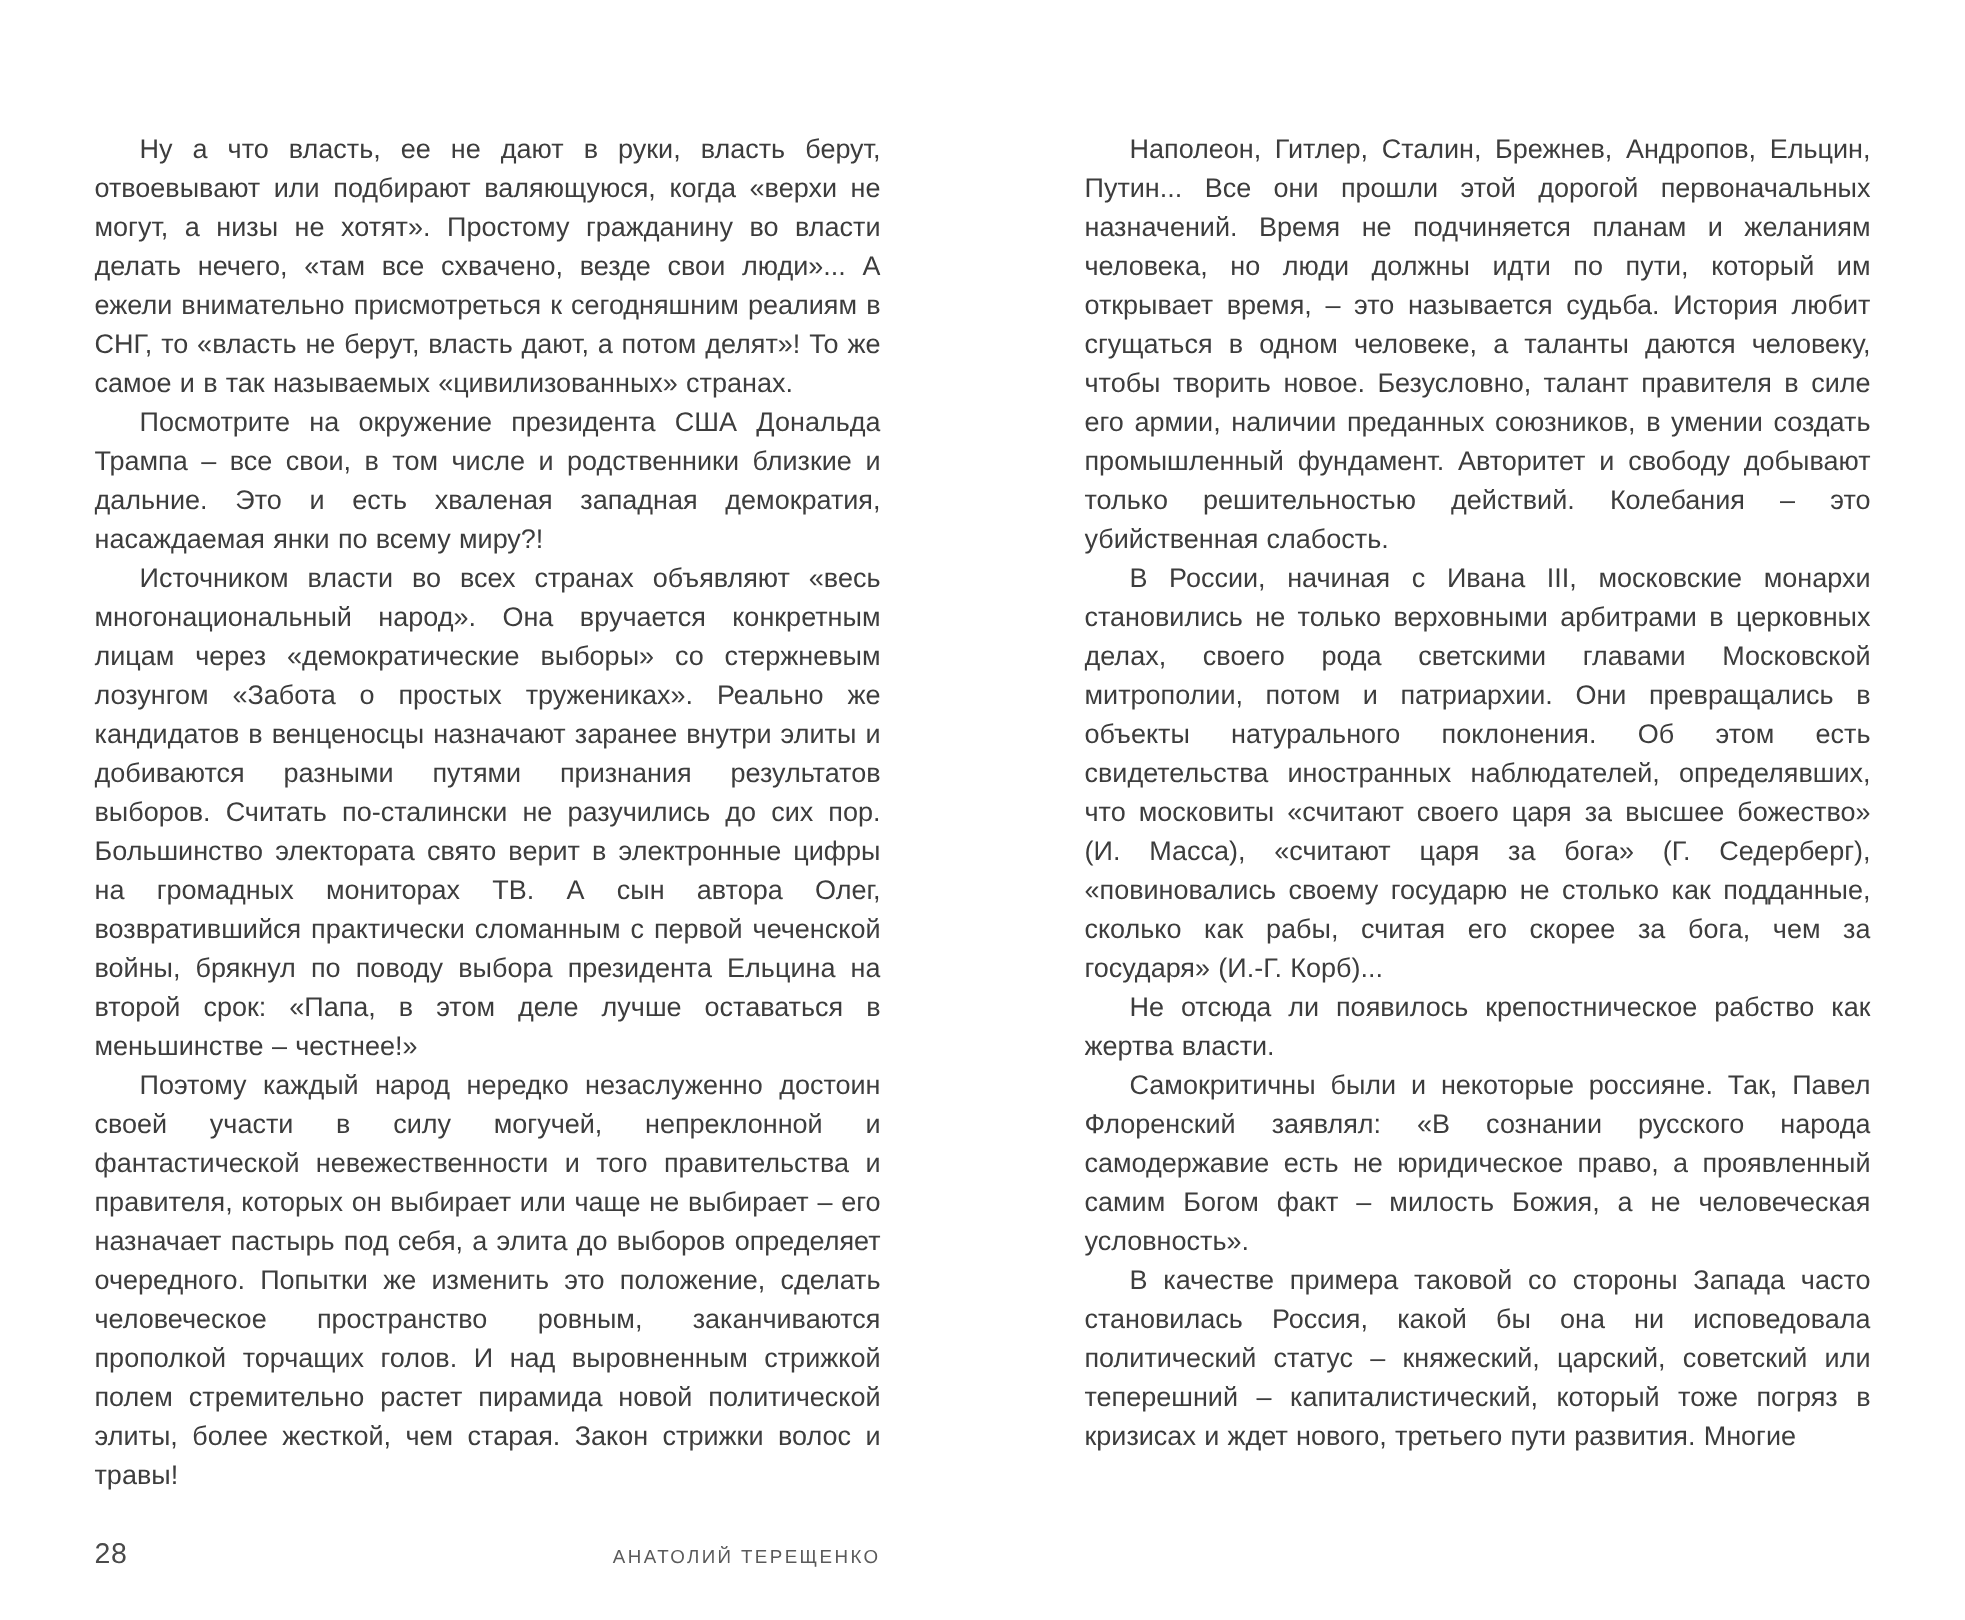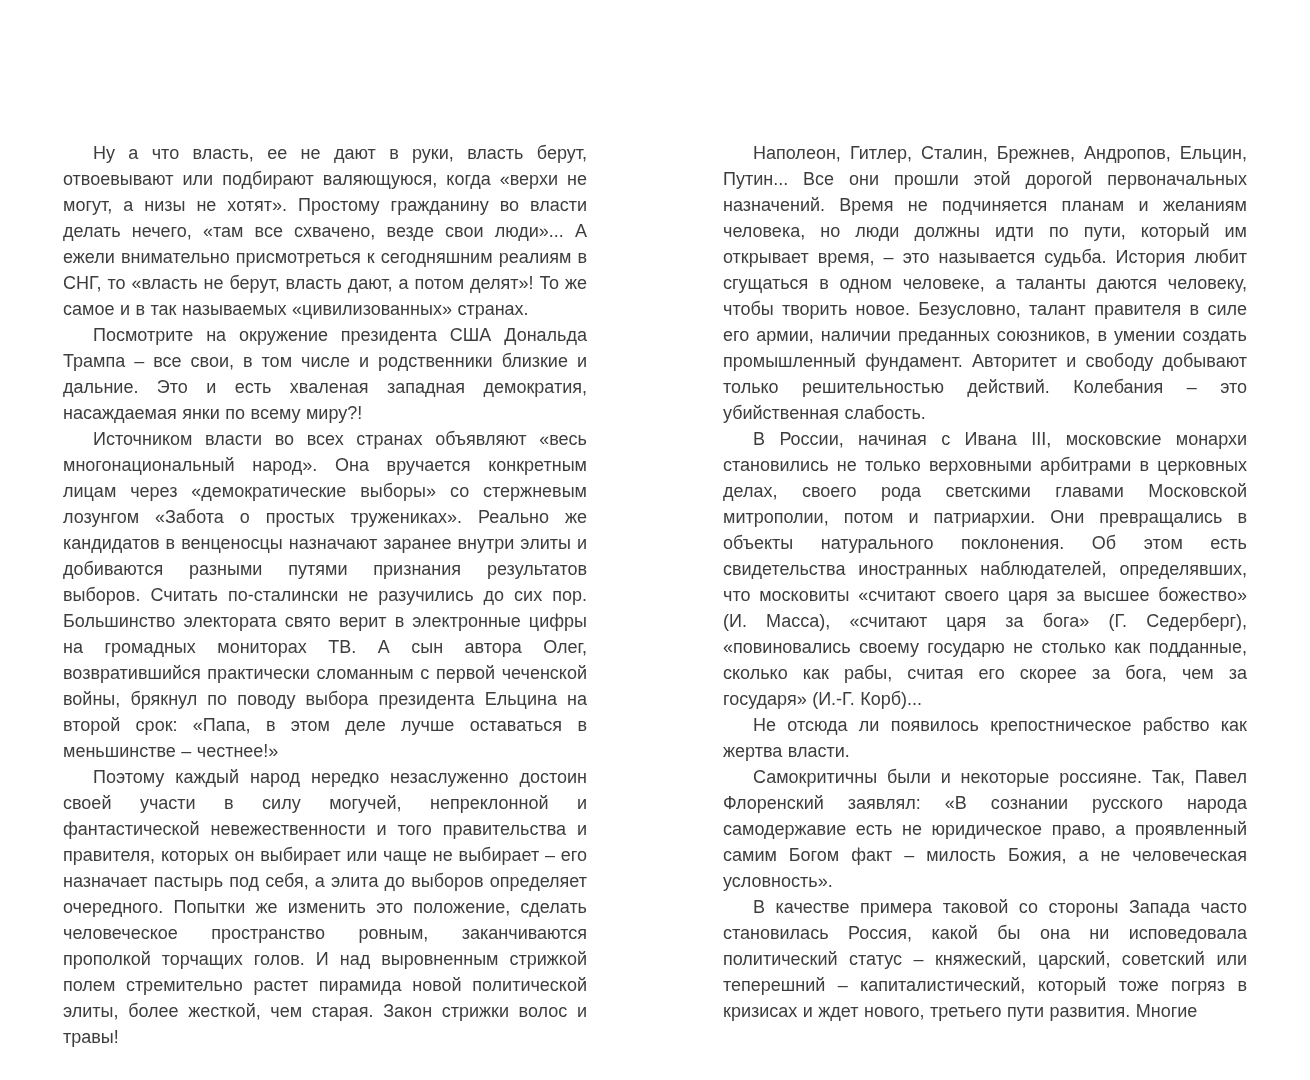--- a/index.html
+++ b/index.html
@@ -15,21 +15,20 @@
     box-shadow: inset 0 0 0 1px #d9d9d9;
   }
   .spread {
     box-sizing: border-box;
     width: 1310px;
     height: 1080px;
     display: flex;
     padding: 86px 63px 28px 63px;
     gap: 136px;
     background: #ffffff;
-    align-items: flex-end;
   }
   .page {
     flex: 1 1 0;
     min-width: 0;
     display: flex;
     flex-direction: column;
     justify-content: space-between;
   }
   .page-body {
     height: 912px;
@@ -69,20 +68,24 @@
 <div class="spread">
 
   <section class="page page-left">
     <div class="page-body">
       <p>Ну а что власть, ее не дают в руки, власть берут, отвоевывают или подбирают валяющуюся, когда «верхи не могут, а низы не хотят». Простому гражданину во власти делать нечего, «там все схвачено, везде свои люди»... А ежели внимательно присмотреться к сегодняшним реалиям в СНГ, то «власть не берут, власть дают, а потом делят»! То же самое и в так называемых «цивилизованных» странах.</p>
       <p>Посмотрите на окружение президента США Дональда Трампа – все свои, в том числе и родственники близкие и дальние. Это и есть хваленая западная демократия, насаждаемая янки по всему миру?!</p>
       <p>Источником власти во всех странах объявляют «весь многонациональный народ». Она вручается конкретным лицам через «демократические выборы» со стержневым лозунгом «Забота о простых тружениках». Реально же кандидатов в венценосцы назначают заранее внутри элиты и добиваются разными путями признания результатов выборов. Считать по-сталински не разучились до сих пор. Большинство электората свято верит в электронные цифры на громадных мониторах ТВ. А сын автора Олег, возвратившийся практически сломанным с первой чеченской войны, брякнул по поводу выбора президента Ельцина на второй срок: «Папа, в этом деле лучше оставаться в меньшинстве – честнее!»</p>
       <p>Поэтому каждый народ нередко незаслуженно достоин своей участи в силу могучей, непреклонной и фантастической невежественности и того правительства и правителя, которых он выбирает или чаще не выбирает – его назначает пастырь под себя, а элита до выборов определяет очередного. Попытки же изменить это положение, сделать человеческое пространство ровным, заканчиваются прополкой торчащих голов. И над выровненным стрижкой полем стремительно растет пирамида новой политической элиты, более жесткой, чем старая. Закон стрижки волос и травы!</p>
       <p>Посмотрите на украинского Порошенко, так похожего на Ельцина по спиртовым наклонностям и грубостям. Близнецы-братья даже по государственным переворотам.</p>
     </div>
+    <footer class="page-footer">
+      <span class="page-number">28</span>
+      <span class="running-title">АНАТОЛИЙ ТЕРЕЩЕНКО</span>
+    </footer>
   </section>
 
   <section class="page page-right">
     <div class="page-body">
       <p>Наполеон, Гитлер, Сталин, Брежнев, Андропов, Ельцин, Путин... Все они прошли этой дорогой первоначальных назначений. Время не подчиняется планам и желаниям человека, но люди должны идти по пути, который им открывает время, – это называется судьба. История любит сгущаться в одном человеке, а таланты даются человеку, чтобы творить новое. Безусловно, талант правителя в силе его армии, наличии преданных союзников, в умении создать промышленный фундамент. Авторитет и свободу добывают только решительностью действий. Колебания – это убийственная слабость.</p>
       <p>В России, начиная с Ивана III, московские монархи становились не только верховными арбитрами в церковных делах, своего рода светскими главами Московской митрополии, потом и патриархии. Они превращались в объекты натурального поклонения. Об этом есть свидетельства иностранных наблюдателей, определявших, что московиты «считают своего царя за высшее божество» (И. Масса), «считают царя за бога» (Г. Седерберг), «повиновались своему государю не столько как подданные, сколько как рабы, считая его скорее за бога, чем за государя» (И.-Г. Корб)...</p>
       <p>Не отсюда ли появилось крепостническое рабство как жертва власти.</p>
       <p>Самокритичны были и некоторые россияне. Так, Павел Флоренский заявлял: «В сознании русского народа самодержавие есть не юридическое право, а проявленный самим Богом факт – милость Божия, а не человеческая условность».</p>
       <p>В качестве примера таковой со стороны Запада часто становилась Россия, какой бы она ни исповедовала политический статус – княжеский, царский, советский или теперешний – капиталистический, который тоже погряз в кризисах и ждет нового, третьего пути развития. Многие</p>
     </div>

